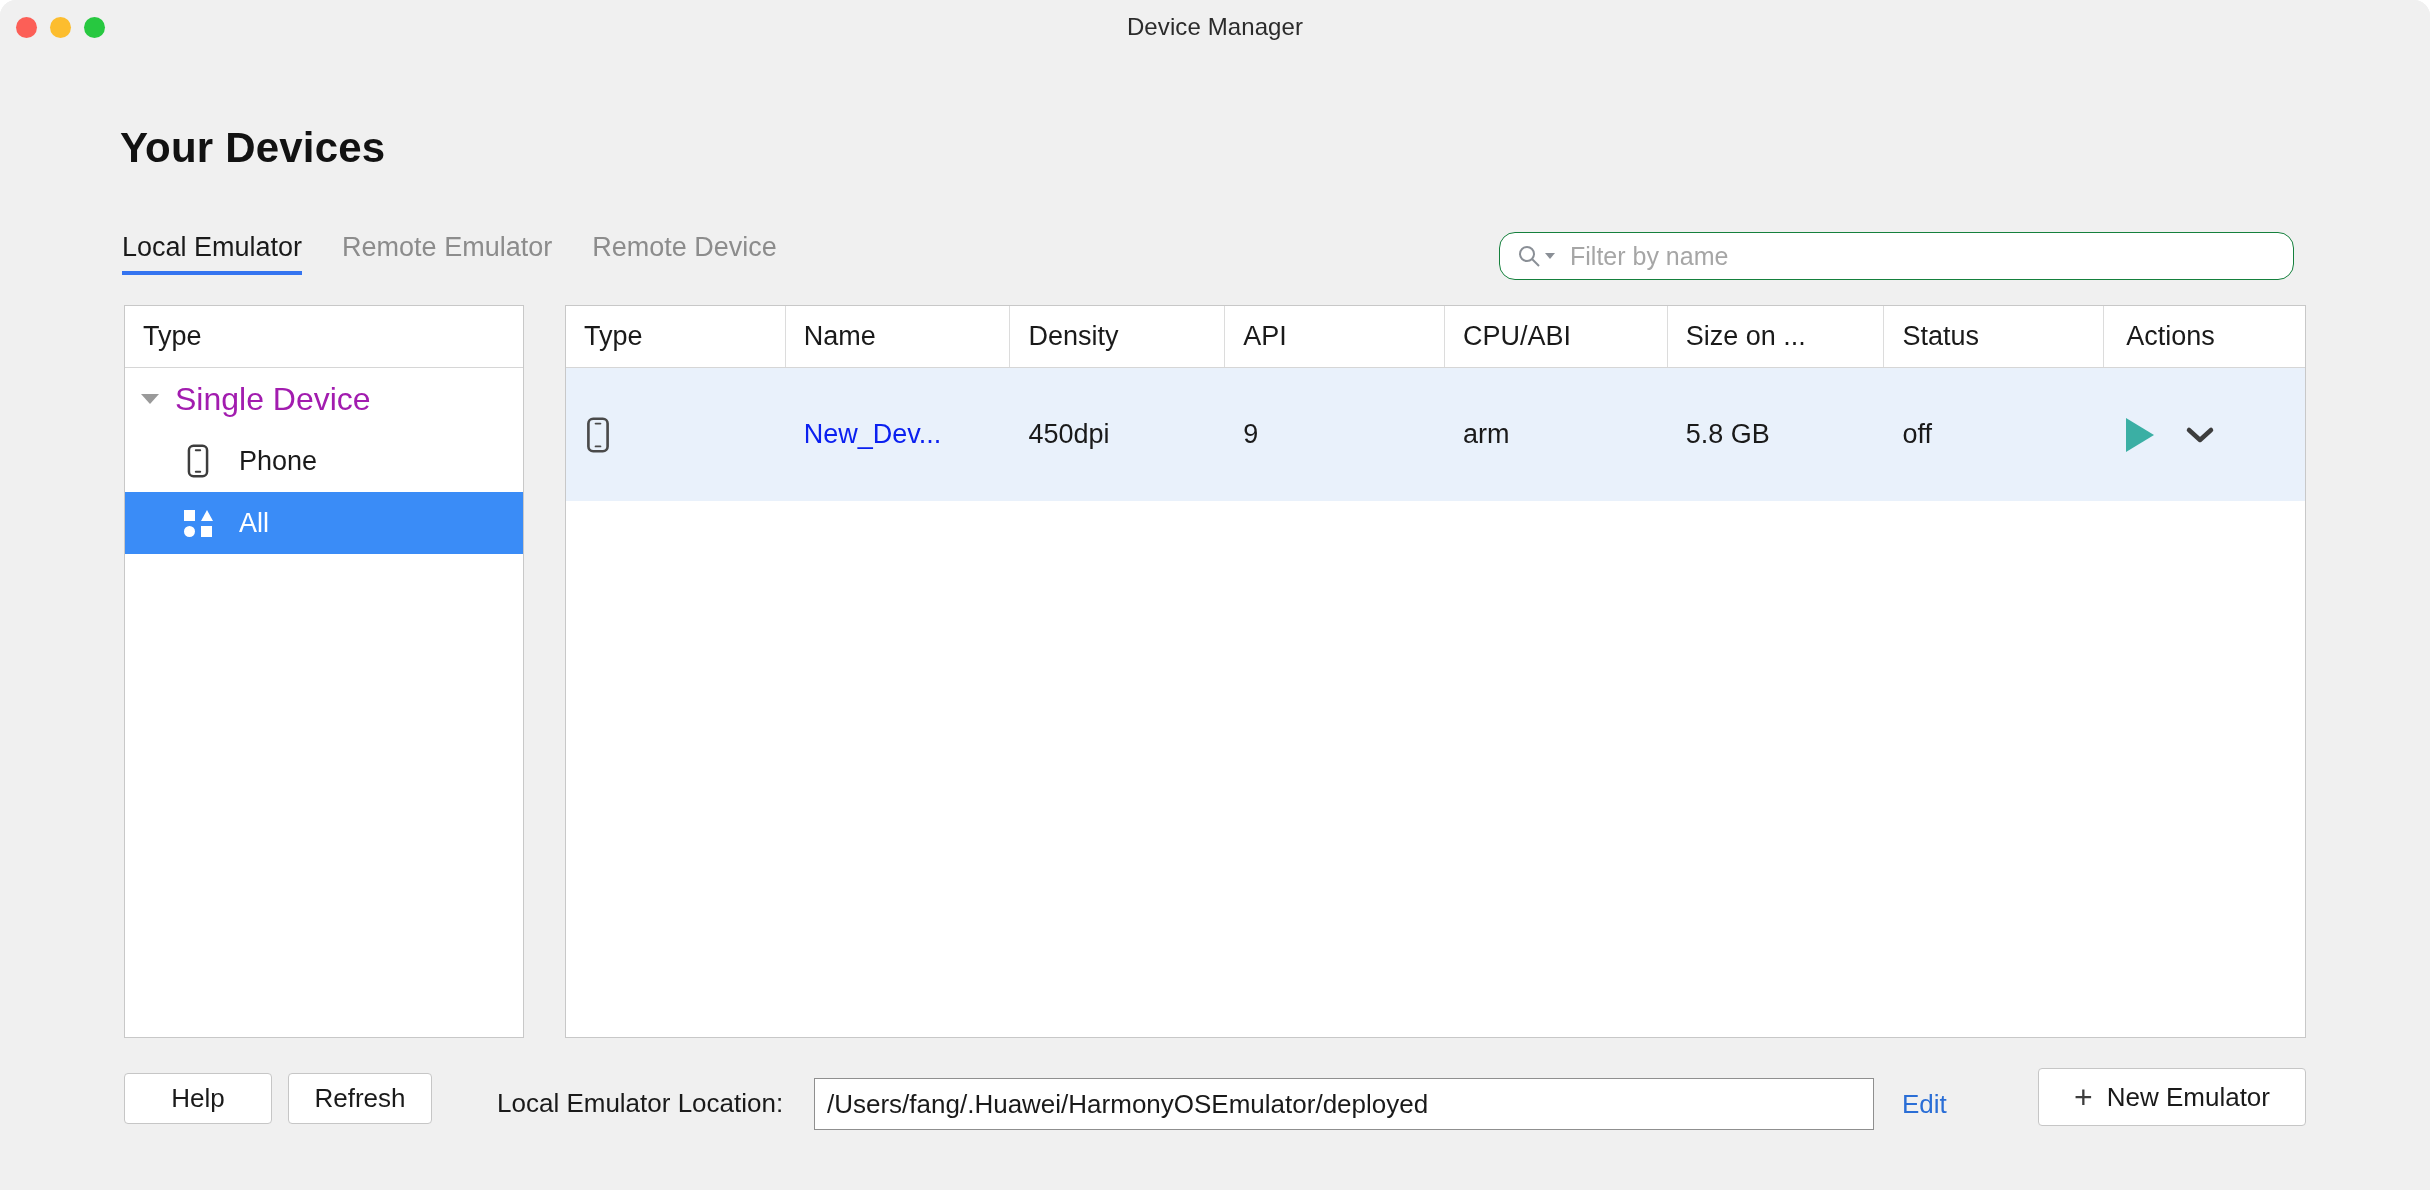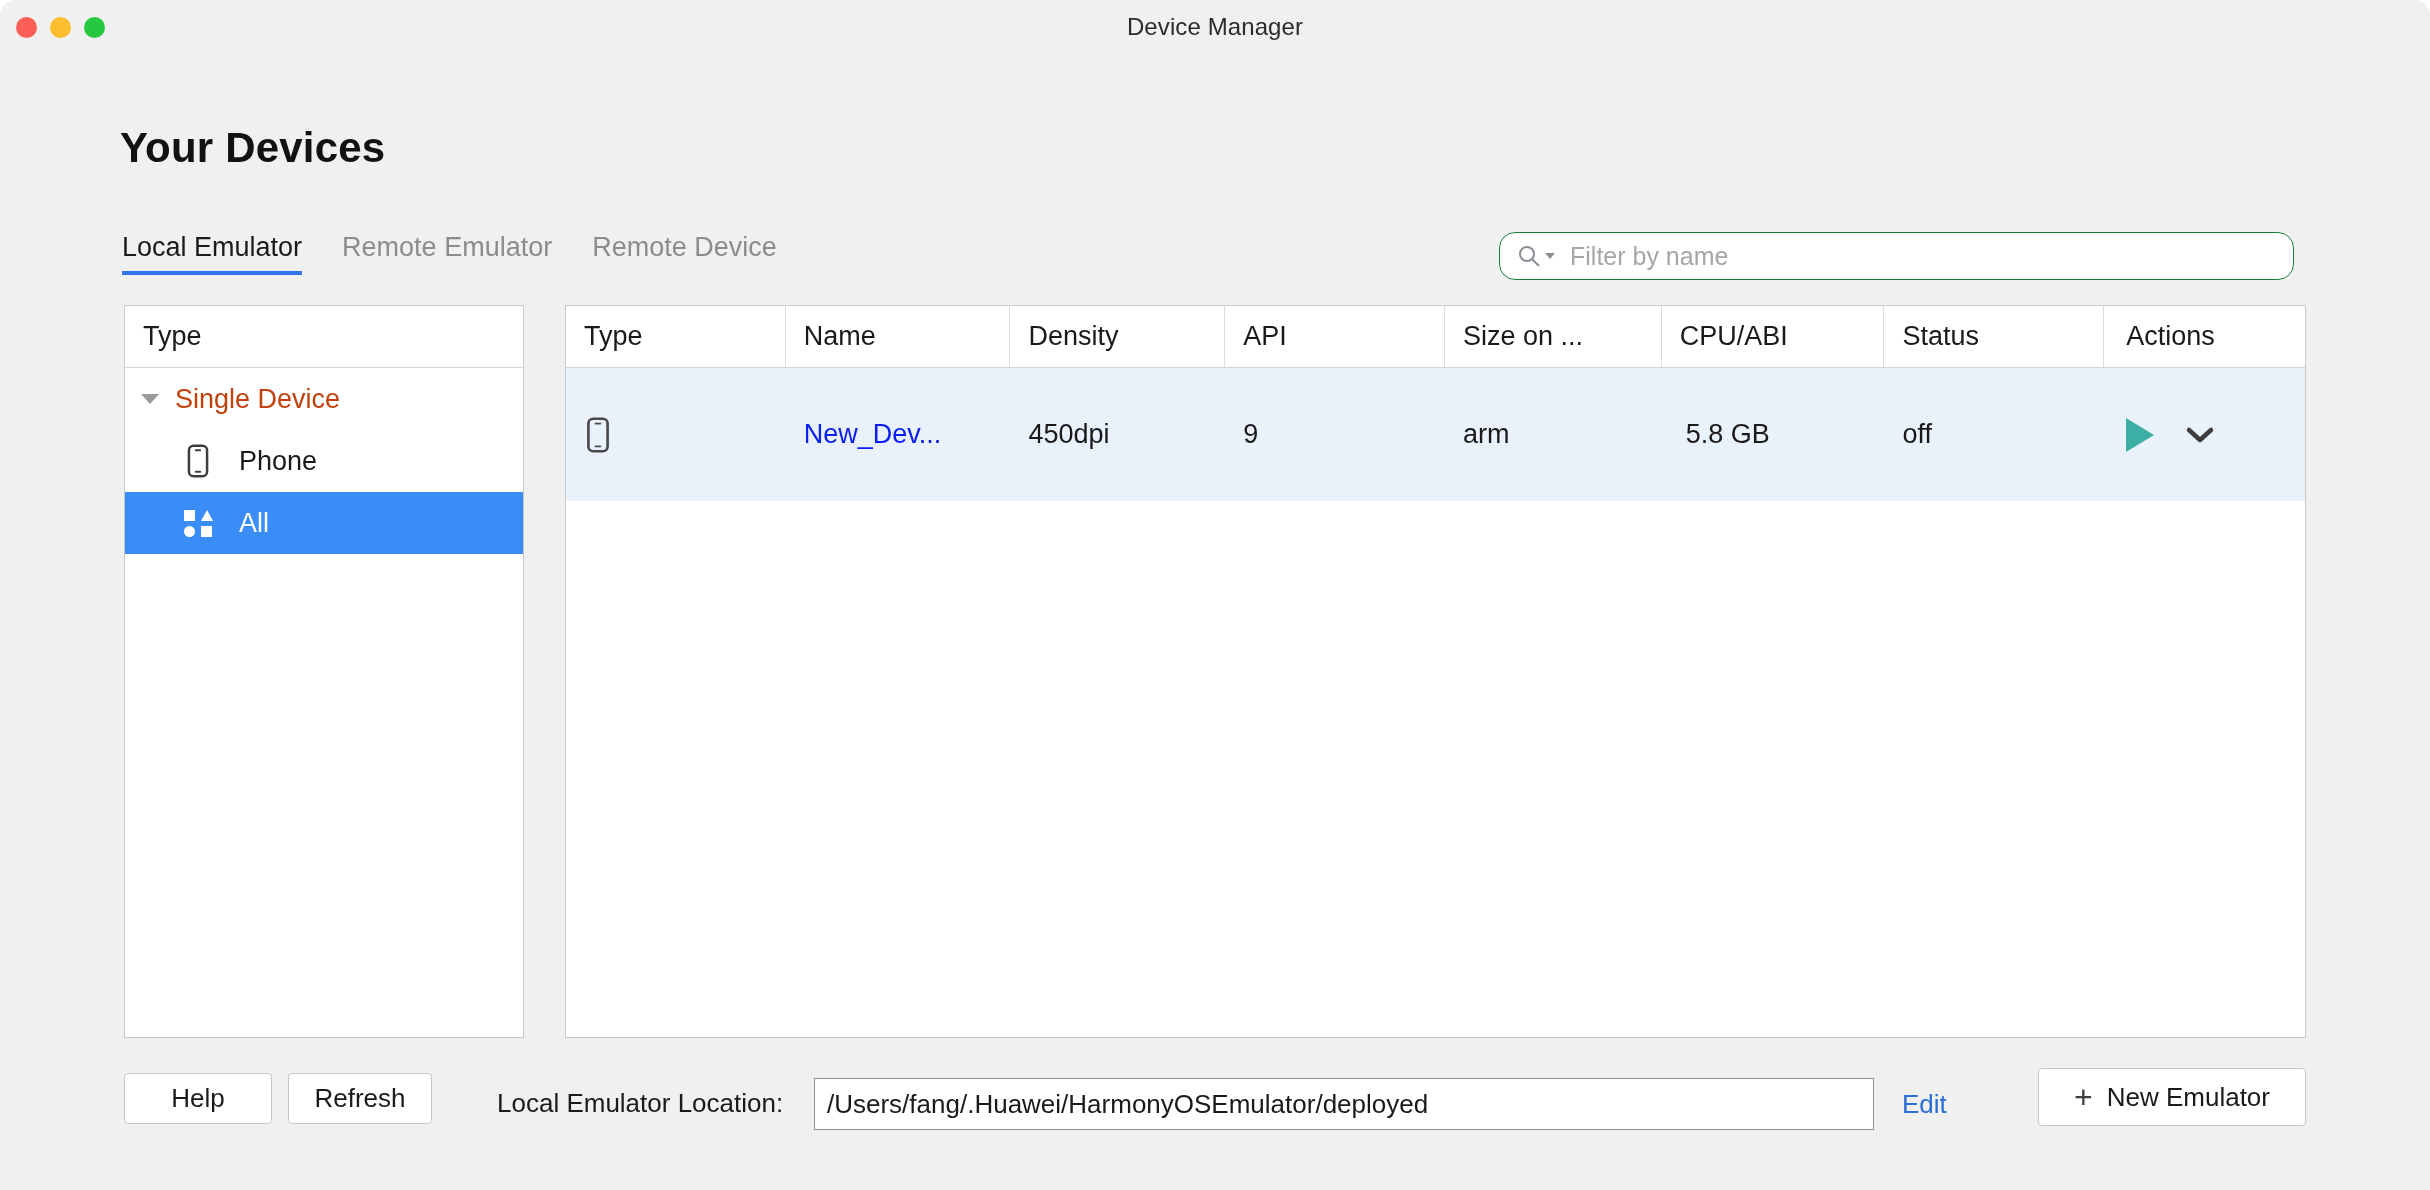--- a/index.html
+++ b/index.html
@@ -146,22 +146,22 @@
     padding-left: 18px;
     font-size: 27px;
     color: #1a1a1a;
     background: #ffffff;
   }
   .tree-group {
     height: 62px;
     display: flex;
     align-items: center;
     padding-left: 16px;
-    font-size: 27px;
-    color: #c2410c;
+    font-size: 32px;
+    color: #a21caf;
   }
   .tri {
     width: 0; height: 0;
     border-left: 9px solid transparent;
     border-right: 9px solid transparent;
     border-top: 10px solid #9a9a9a;
     margin-right: 16px;
   }
   .tree-item {
     height: 62px;
@@ -377,22 +377,22 @@
       <span>All</span>
     </div>
   </div>
 
   <div class="table-panel">
     <div class="table-head">
       <div class="th col-type">Type</div>
       <div class="th col-name">Name</div>
       <div class="th col-density">Density</div>
       <div class="th col-api">API</div>
+      <div class="th col-cpu">CPU/ABI</div>
       <div class="th col-size">Size on ...</div>
-      <div class="th col-cpu">CPU/ABI</div>
       <div class="th col-status">Status</div>
       <div class="th col-actions">Actions</div>
     </div>
 
     <div class="tr selected">
       <div class="td col-type">
         <span style="display:flex;align-items:center;">
           <svg width="28" height="36" viewBox="0 0 22 30" fill="none">
             <rect x="3" y="1.5" width="16" height="27" rx="4" stroke="#4a4a4a" stroke-width="2.2"></rect>
             <line x1="9" y1="5.5" x2="13" y2="5.5" stroke="#4a4a4a" stroke-width="1.6" stroke-linecap="round"></line>

